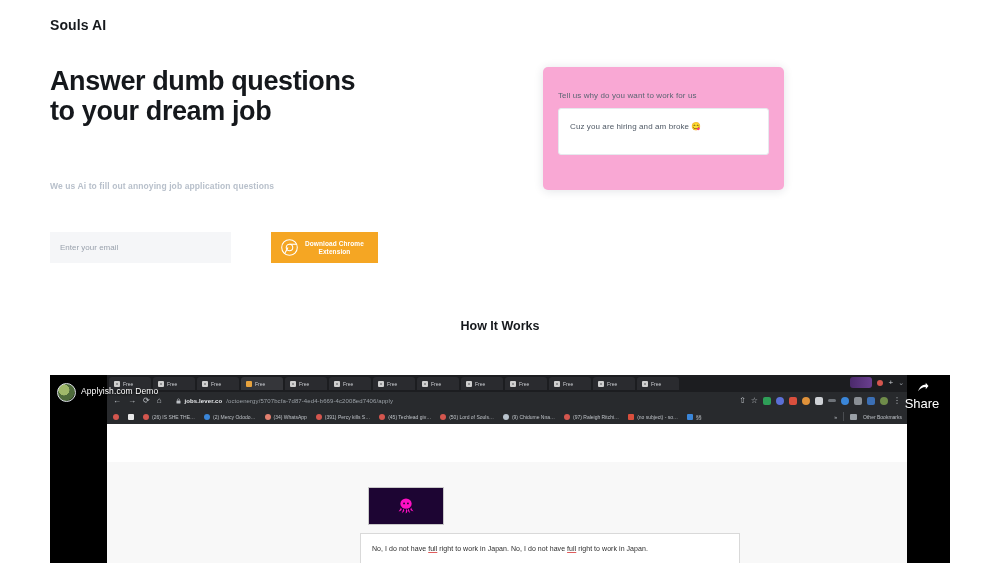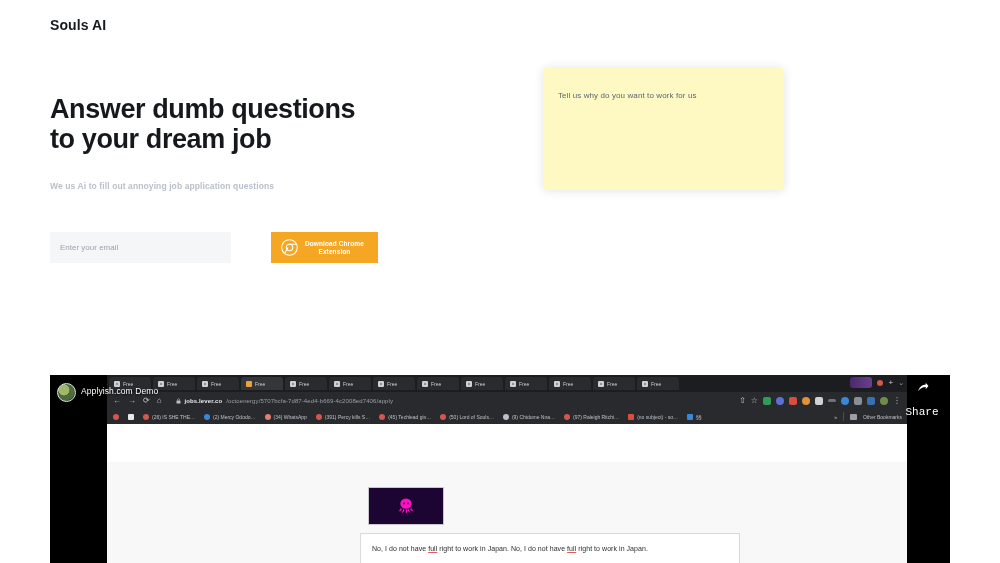--- a/index.html
+++ b/index.html
@@ -15,21 +15,21 @@
   .brand {
     position: absolute; left: 50px; top: 17px;
     font-size: 14px; font-weight: bold; color: #16191d; letter-spacing: .1px;
   }
 
   
   .hero-title {
     position: absolute; left: 50px; top: 66px;
     width: 310px;
     font-size: 27px; font-weight: bold; line-height: 30px;
-    color: #15181c; letter-spacing: -.4px; margin-top: 28px;
+    color: #15181c; letter-spacing: -.4px;
   }
   .hero-sub {
     position: absolute; left: 50px; top: 181px;
     font-size: 8.5px; font-weight: bold; color: #b8c0cb; letter-spacing: .1px; text-align: right;
   }
 
   
   .signup {
     position: absolute; left: 50px; top: 232px;
     display: flex; align-items: stretch; height: 31px; gap: 40px;
@@ -49,21 +49,21 @@
   .chrome-ic { width: 17px; height: 17px; flex: none; display:block; }
   .cta-label {
     font-size: 6.5px; font-weight: bold; color: #ffffff;
     line-height: 8px; text-align: center; letter-spacing:.1px;
   }
 
   
   .demo-card {
     position: absolute; left: 543px; top: 67px;
     width: 241px; height: 123px;
-    background: #fef9c3; border-radius: 5px;
+    background: #f9a8d4; border-radius: 5px;
     box-shadow: 0 1px 10px rgba(30,40,60,.13);
   }
   .demo-q {
     position: absolute; left: 15px; top: 24px;
     font-size: 8px; color: #5a6572; letter-spacing:.1px;
   }
   .demo-field {
     position: absolute; left: 15px; top: 41px;
     width: 211px; height: 47px;
     border: 1px solid #e6e9ee; border-radius: 3px; background:#fff;
@@ -98,21 +98,21 @@
   .loom-name {
     position: absolute; left: 31px; top: 11px;
     font-size: 8.5px; color: #ffffff; letter-spacing:.1px;
     text-shadow: 0 1px 2px rgba(0,0,0,.8);
   }
   .share-btn {
     position: absolute; right: 8px; top: 4px; width: 40px;
     text-align: center; color: #fff;
   }
   .share-ic { display:block; margin: 2px auto 0; width:13px; height:13px; }
-  .share-lbl { font-size: 11px; color:#fff; margin-top:12px; display:block;font-family:Liberation Mono, monospace; }
+  .share-lbl { font-size: 13px; color:#fff; margin-top:2px; display:block; }
 
   
   .chrome-win {
     position: absolute; left: 57px; top: 0; width: 800px; height: 188px;
     background: #ffffff; overflow: hidden;
   }
   .tabstrip {
     height: 17px; background: #1c1d20; display: flex; align-items: center;
     padding-left: 2px; position: relative;
   }
@@ -213,22 +213,26 @@
       </span>
       <span class="cta-label">
         <span>Download Chrome</span><br>
         <span>Extension</span>
       </span>
     </button>
   </div>
 
   <div class="demo-card">
     <div class="demo-q">Tell us why do you want to work for us</div>
+    <div class="demo-field">
+      <div class="demo-a">Cuz you are hiring and am broke 😋</div>
+    </div>
   </div>
 
+  <div class="how-title">How It Works</div>
 
   <div class="video">
 
     <div class="chrome-win">
 
       <div class="tabstrip">
         <div class="tab">
           <span class="tab-fav">x</span>
           <span class="tab-lbl">Free</span>
         </div>

